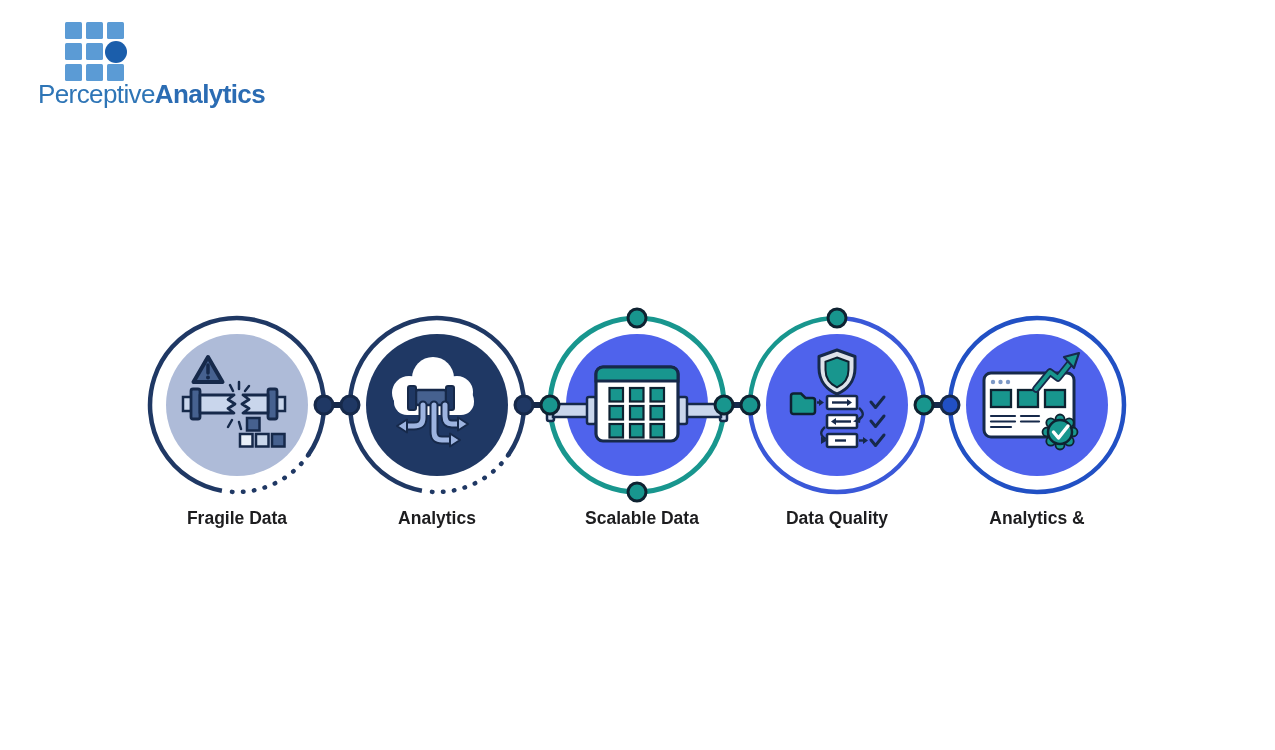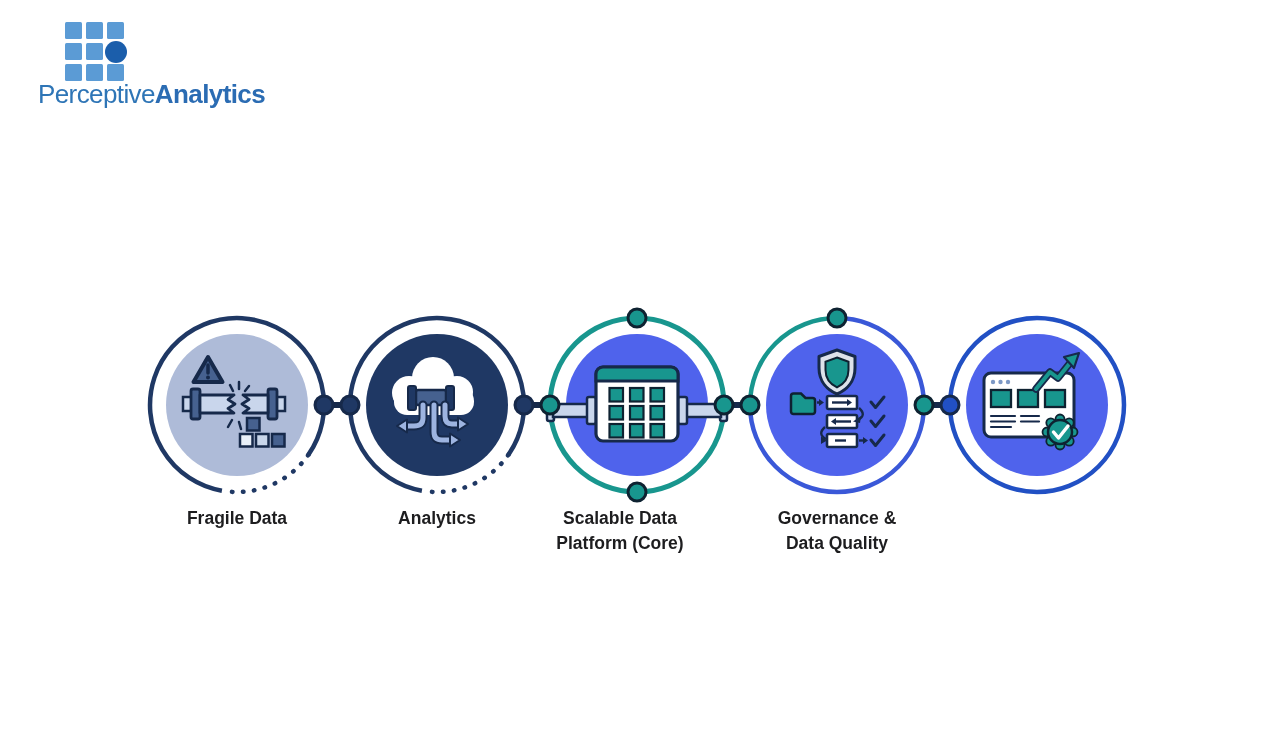--- a/index.html
+++ b/index.html
@@ -164,23 +164,22 @@
           <rect x="93" y="119" width="13.5" height="13.5"></rect>
           <rect x="113.5" y="119" width="13.5" height="13.5"></rect>
       </g>
     </g>
     <circle cx="13" cy="100" r="9" class="f-teal s-dot" stroke-width="3"></circle>
     <circle cx="187" cy="100" r="9" class="f-teal s-dot" stroke-width="3"></circle>
     <circle cx="100" cy="13" r="9" class="f-teal s-dot" stroke-width="3"></circle>
     <circle cx="100" cy="187" r="9" class="f-teal s-dot" stroke-width="3"></circle>
   </svg>
 </div>
-<div class="stage-label" style="left:508px">
+<div class="stage-label" style="left:530px">
   <span>Scalable Data</span>
-  <span>Platform (Core)</span>
 </div>
 
 <div class="stage" style="left:737px">
   <svg width="200" height="200" viewBox="0 0 200 200">
     <path d="M13 100 A87 87 0 0 1 100 13" class="f-none s-teal" stroke-width="4.5"></path>
     <path d="M100 13 A87 87 0 1 1 13 100" class="f-none s-ringblue2" stroke-width="4.5"></path>
     <circle cx="100" cy="100" r="71" class="f-blue"></circle>
     <g>
       <path d="M100 45 l18 6.5 v11.5 c0 13.5 -8.5 22 -18 26 c-9.5 -4 -18 -12.5 -18 -26 v-11.5 Z" class="f-silver s-ink" stroke-width="3" stroke-linejoin="round"></path>
       <path d="M100 52.5 l11.5 4.2 v8.3 c0 9 -5.7 14.6 -11.5 17.4 c-5.8 -2.8 -11.5 -8.4 -11.5 -17.4 v-8.3 Z" class="f-teal s-dot" stroke-width="2"></path>
@@ -206,21 +205,20 @@
         <polyline points="134,116 138.5,121.5 147,111"></polyline>
         <polyline points="134,135 138.5,140.5 147,130"></polyline>
       </g>
     </g>
     <circle cx="13" cy="100" r="9" class="f-teal s-dot" stroke-width="3"></circle>
     <circle cx="100" cy="13" r="9" class="f-teal s-dot" stroke-width="3"></circle>
     <circle cx="187" cy="100" r="9" class="f-teal s-dot" stroke-width="3"></circle>
   </svg>
 </div>
 <div class="stage-label" style="left:725px">
-  <span>Governance &amp;</span>
   <span>Data Quality</span>
 </div>
 
 <div class="stage" style="left:937px">
   <svg width="200" height="200" viewBox="0 0 200 200">
     <circle cx="100" cy="100" r="87" class="f-none s-ringblue" stroke-width="4.5"></circle>
     <circle cx="100" cy="100" r="71" class="f-blue"></circle>
     <g>
       <rect x="47" y="68" width="90" height="64" rx="7" class="f-white s-ink" stroke-width="3"></rect>
       <circle cx="56" cy="77" r="2.2" class="f-windot"></circle>
@@ -253,13 +251,14 @@
             <circle cx="132.2" cy="117.8" r="4.5"></circle>
         </g>
         <circle cx="123" cy="127" r="12" class="f-teal s-dot" stroke-width="2.5"></circle>
         <polyline points="116.5,127 121.5,133 131,121" class="f-none s-white" stroke-width="3.5" stroke-linecap="round" stroke-linejoin="round"></polyline>
       </g>
     </g>
     <circle cx="13" cy="100" r="9" class="f-ringblue s-ink" stroke-width="3"></circle>
   </svg>
 </div>
 <div class="stage-label" style="left:925px">
+  <span>Analytics &amp;</span>
 </div>
 
 </body></html>

